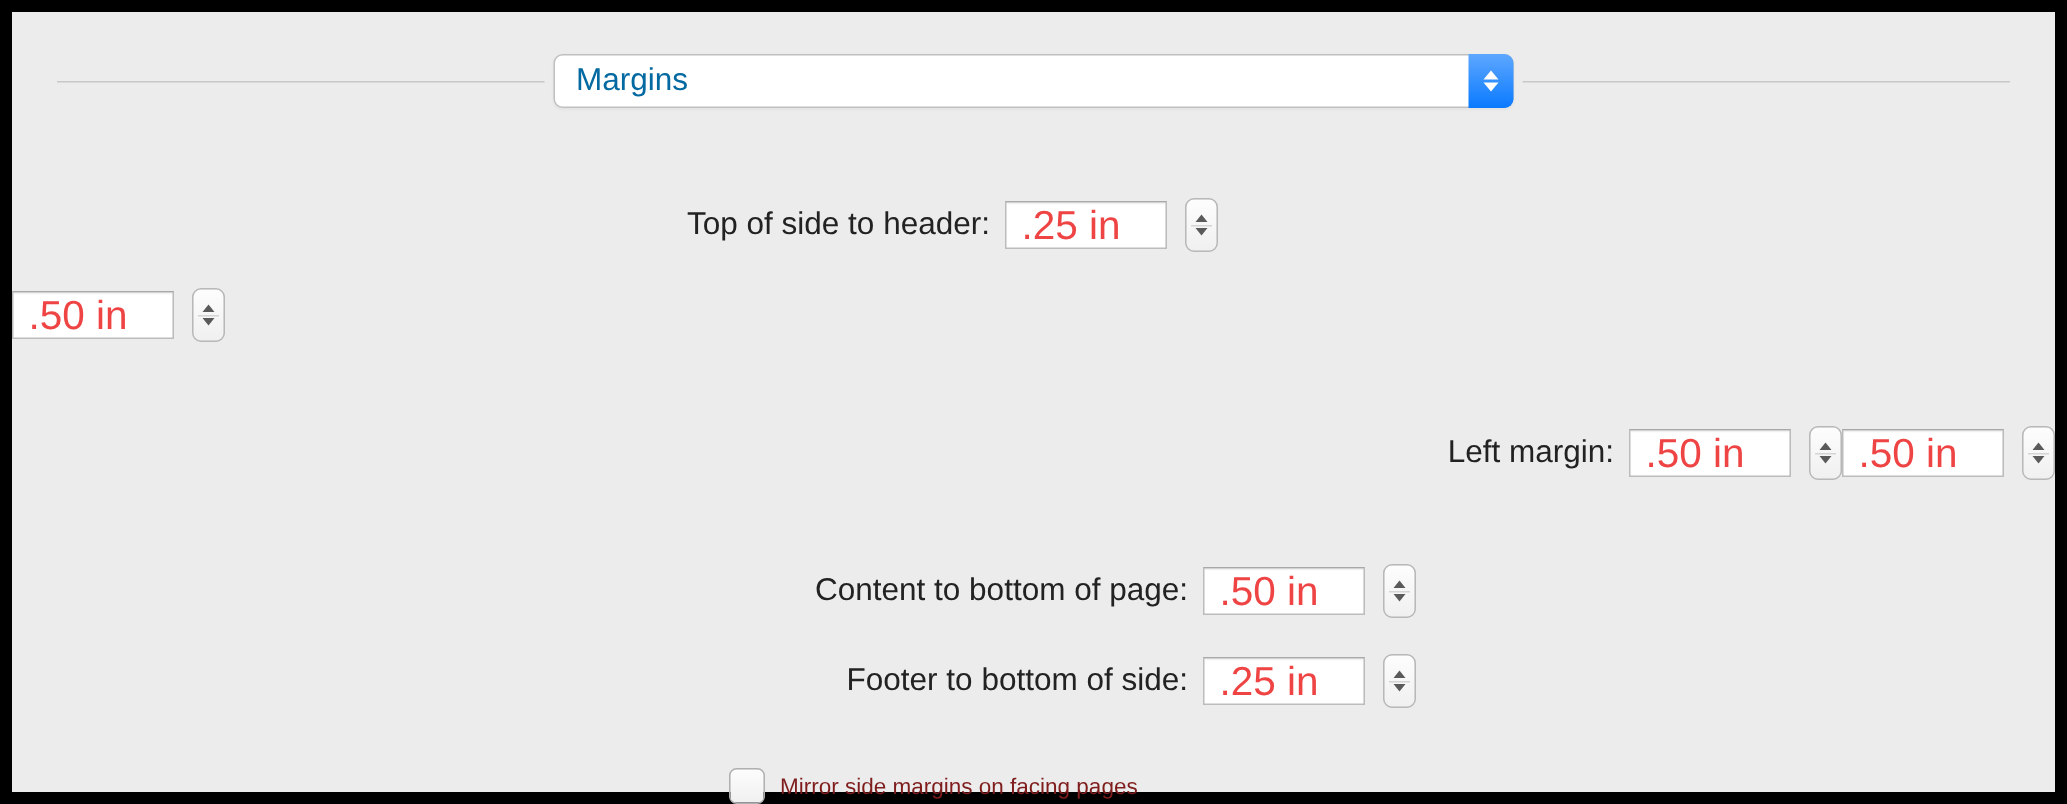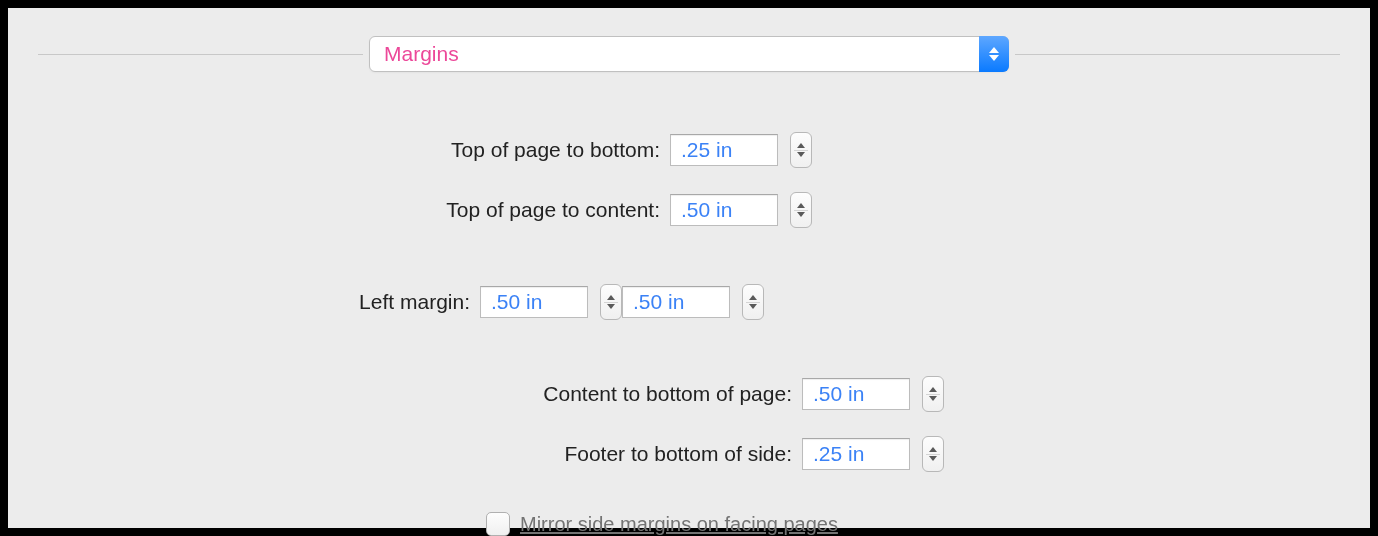--- a/index.html
+++ b/index.html
@@ -35,21 +35,21 @@
       display: flex;
       align-items: center;
       width: 640px;
       height: 36px;
       background: #fff;
       border: 1px solid #c0c0c0;
       border-radius: 6px;
       margin: 0 6px;
       position: relative;
       font-size: 21px;
-      color: #ec4899;
+      color: #0369a1;
       box-shadow: 0 1px 2px rgba(0,0,0,0.04);
       cursor: default;
     }
     .dropdown-text {
       padding-left: 14px;
     }
     .dropdown-caret {
       position: absolute;
       right: -1px;
       top: -1px;
@@ -76,39 +76,39 @@
     .form-area {
       padding-top: 60px;
     }
     .field-row {
       display: flex;
       align-items: center;
       margin-bottom: 24px;
     }
     .row-top1 { margin-bottom: 24px; }
     .row-top2 { margin-bottom: 56px; }
-    .row-lr { margin-bottom: 56px; }
+    .row-lr { margin-bottom: 56px; justify-content: flex-end; }
     .row-b1 { margin-bottom: 24px; }
     .row-b2 { margin-bottom: 40px; }
 
     .label {
       font-size: 21px;
       color: #222;
       text-align: right;
       padding-right: 10px;
     }
     .label-top { width: 662px; }
     .label-left { width: 472px; }
     .label-right { width: 218px; text-align: right; }
     .label-bottom { width: 794px; }
 
     .input-field {
       font-family: inherit;
-      font-size: 21px;
-      color: #3b82f6;
+      font-size: 27px;
+      color: #ef4444;
       background: #fff;
       border: 1px solid #bcbcbc;
       border-top-color: #a8a8a8;
       box-shadow: inset 0 1px 1px rgba(0,0,0,0.07);
       padding: 3px 10px 3px 10px;
       border-radius: 0;
     }
     .input-top { width: 108px; height: 32px; }
     .input-left { width: 108px; height: 32px; }
     .input-right { width: 108px; height: 32px; }
@@ -156,23 +156,22 @@
     .checkbox {
       width: 24px;
       height: 24px;
       background: linear-gradient(180deg, #fdfdfd, #f0f0f0);
       border: 1px solid #b0b0b0;
       border-radius: 5px;
       margin-right: 10px;
       cursor: default;
     }
     .checkbox-label {
-      font-size: 20px;
-      color: #737373;
-      text-decoration: underline;
+      font-size: 15px;
+      color: #7f1d1d;
     }
   </style>
 </head>
 <body>
 
 <div class="panel">
 
   <div class="dropdown-row">
     <div class="divider"></div>
     <div class="dropdown">
@@ -181,30 +180,29 @@
         <div class="up"></div>
         <div class="down"></div>
       </div>
     </div>
     <div class="divider"></div>
   </div>
 
   <div class="form-area">
 
     <div class="field-row row-top1">
-      <div class="label label-top">Top of page to bottom:</div>
+      <div class="label label-top">Top of side to header:</div>
       <input class="input-field input-top" value=".25 in" style="">
       <div class="stepper">
         <div class="sup"></div>
         <div class="sdown"></div>
       </div>
     </div>
 
     <div class="field-row row-top2">
-      <div class="label label-top">Top of page to content:</div>
       <input class="input-field input-top" value=".50 in" style="">
       <div class="stepper">
         <div class="sup"></div>
         <div class="sdown"></div>
       </div>
     </div>
 
     <div class="field-row row-lr">
       <div class="label label-left">Left margin:</div>
       <input class="input-field input-left" value=".50 in" style="">

